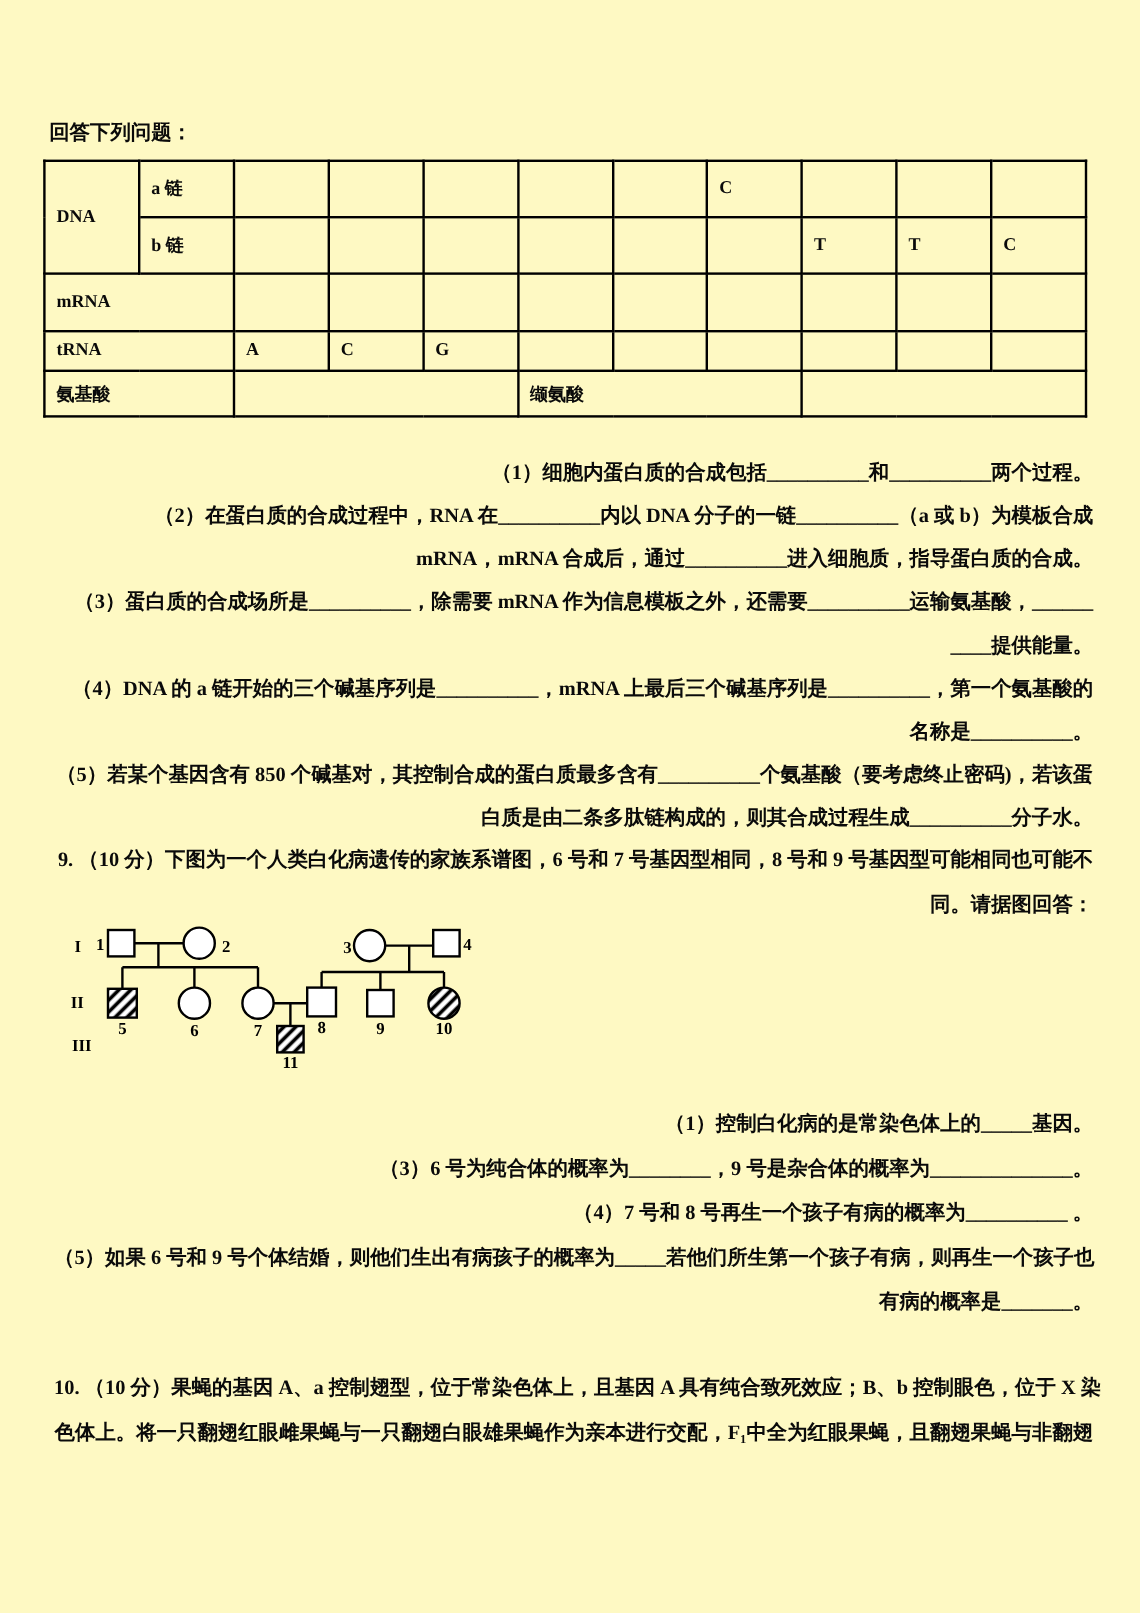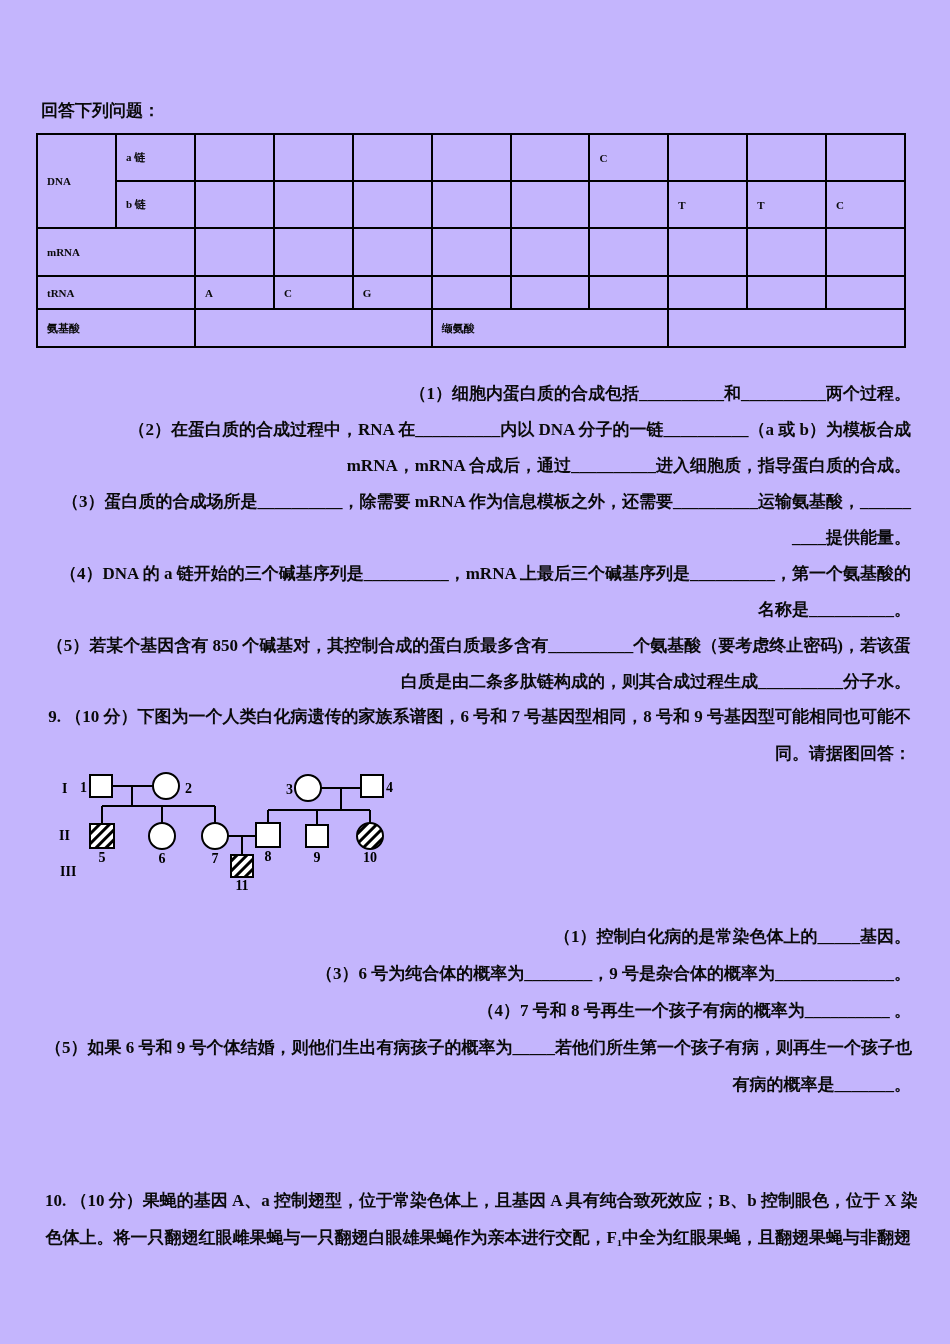--- a/index.html
+++ b/index.html
@@ -1,40 +1,40 @@
 <!DOCTYPE html>
 <html><head>
 <meta charset="utf-8">
 <style>
   html,body{margin:0;padding:0;background:#ffffff;}
   .page{
     position:relative;
     width:950px;height:1344px;
-    background:#c4b5fd;
+    background:#fef9c3;
     font-family:"Liberation Serif","DejaVu Serif",serif;
     color:#0a0a0a;
     overflow:hidden;
   }
   .line{
     position:relative;
     height:37px;line-height:37px;
     font-size:17px;font-weight:600;
     white-space:nowrap;
   }
   .tb{position:absolute;left:45px;width:866px;text-align:right;}
   .tb.tight .line{height:36px;line-height:36px;}
   .intro{position:absolute;left:41px;top:96px;height:30px;line-height:30px;
     font-size:17px;font-weight:600;}
   table.codon{
     position:absolute;left:36px;top:133px;
     width:870px;border-collapse:collapse;table-layout:fixed;
   }
   table.codon td{
     border:2px solid #000;
-    font-size:11px;font-weight:700;
+    font-size:15px;font-weight:700;
     padding:0 2px 0 9px;
     vertical-align:middle;
     overflow:hidden;
   }
   .pedigree-wrap{position:absolute;left:50px;top:770px;width:350px;height:128px;}
   svg text{font-family:"Liberation Serif","DejaVu Serif",serif;font-weight:700;font-size:14px;}
 </style>
 </head>
 <body>
 
@@ -188,18 +188,18 @@
   </div>
 
   <div class="tb" style="top:918px">
     <div class="line">（1）控制白化病的是常染色体上的_____基因。</div>
     <div class="line">（3）6 号为纯合体的概率为________，9 号是杂合体的概率为______________。</div>
     <div class="line">（4）7 号和 8 号再生一个孩子有病的概率为__________ 。</div>
     <div class="line">（5）如果 6 号和 9 号个体结婚，则他们生出有病孩子的概率为_____若他们所生第一个孩子有病，则再生一个孩子也</div>
     <div class="line">有病的概率是_______。</div>
   </div>
 
-  <div class="tb" style="top:1182px">
+  <div class="tb" style="top:1138px">
     <div class="line">10. （10 分）果蝇的基因 A、a 控制翅型，位于常染色体上，且基因 A 具有纯合致死效应；B、b 控制眼色，位于 X 染</div>
     <div class="line">色体上。将一只翻翅红眼雌果蝇与一只翻翅白眼雄果蝇作为亲本进行交配，F₁中全为红眼果蝇，且翻翅果蝇与非翻翅</div>
   </div>
 
 </div>
 
 </body></html>

